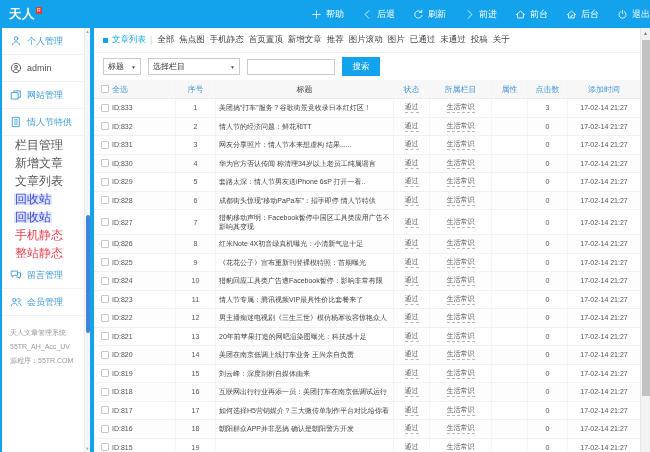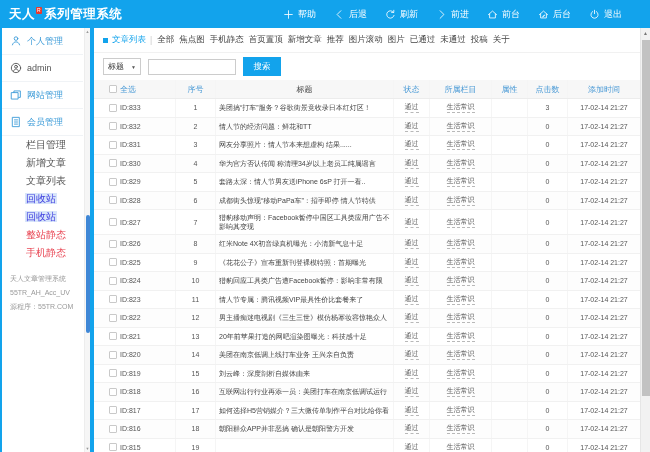--- a/index.html
+++ b/index.html
@@ -1,39 +1,39 @@
 <!DOCTYPE html>
 <html style="--accent: #12a3ec; --header-text: #ffffff; --badge-red: #e8392f; --menu-blue: #3b9bd8; --danger: #e8414f; --highlight-text: #4343e0; --highlight-bg: #d8e5fa;"><head>
 <meta charset="utf-8">
 <style>
   *{box-sizing:border-box;margin:0;padding:0}
   html,body{background:#e9e9e9}
   .app{position:relative;width:650px;height:452px;background:#fff;overflow:hidden;
        font-family:"Liberation Sans","DejaVu Sans",sans-serif;color:#444}
   
   .hdr{height:28px;background:var(--accent,#12a3ec);display:flex;align-items:center;
-       justify-content:space-between;padding:0 28px 0 9px}
+       justify-content:space-between;padding:0 0 0 9px}
   .logo{display:flex;align-items:flex-start;color:var(--header-text,#fff);font-size:12.5px;font-weight:bold;letter-spacing:.5px}
   .logo .badge{display:inline-block;background:var(--badge-red,#e8392f);color:#fff;font-size:5px;font-weight:normal;
        line-height:7px;padding:0 1px;border-radius:1px;margin:1px 2px 0 1px}
   .nav{display:flex;align-items:center;gap:18px}
   .nav-item{display:flex;align-items:center;gap:4px;color:var(--header-text,#fff);font-size:9px;cursor:pointer}
   .nav-item svg{width:11px;height:11px;display:block}
   
   .bd{display:flex;height:424px;position:relative}
   .sidebar{width:90px;background:#fff;border-left:2px solid var(--accent,#12a3ec);
        position:relative;padding-right:7px;flex:none}
   .vdiv{width:4px;background:var(--accent,#12a3ec);flex:none}
   .main{flex:1;position:relative;padding-right:10px;overflow:hidden;background:#fff}
   
   .s-item{display:flex;align-items:center;gap:5px;padding:0 0 0 8px;height:27px;
        font-size:9px;color:var(--menu-blue,#3b9bd8);border-bottom:1px solid #f0f3f6;cursor:pointer}
   .s-item svg{width:12px;height:12px;flex:none}
   .s-item.s-admin{color:#555}
-  .s-sub{height:18px;line-height:18px;padding-left:23px;font-size:10px;color:#555;cursor:pointer}
+  .s-sub{height:18px;line-height:18px;padding-left:12px;font-size:12px;color:#555;cursor:pointer}
   .s-sub span{display:inline-block;line-height:11px;padding:0 1px}
   .s-sub.st-highlight span{color:var(--highlight-text,#4343e0);background:var(--highlight-bg,#d8e5fa)}
   .s-sub.st-danger span{color:var(--danger,#e8414f)}
   .s-foot{padding:10px 2px 0 8px;font-size:7px;color:#999;line-height:14px}
   .s-sb{position:absolute;top:0;right:0;bottom:0;width:6px;background:#f6f6f6;border-left:1px solid #ededed}
   .s-sb .up::before,.s-sb .dn::before{display:block;text-align:center;font-size:4px;color:#999;line-height:7px}
   .s-sb .up::before{content:"▲"} .s-sb .dn::before{content:"▼"}
   .s-sb .dn{position:absolute;bottom:0;left:0;right:0}
   .s-sb .thumb{position:absolute;left:1px;width:4px;top:44%;height:28%;background:#3f87d6;border-radius:2px}
   
@@ -52,21 +52,21 @@
   .s-input{width:88px;height:16px;border:1px solid #ccc;font-size:8px;padding:0 3px;outline:none}
   .s-btn{width:38px;height:19px;border:none;background:var(--accent,#12a3ec);color:#fff;font-size:8.5px;cursor:pointer}
   
   .thead{height:19px;background:#f7f7f7;display:flex;align-items:center;
          font-size:8px;color:#4a9ad6;border-bottom:1px solid #ececec}
   .trow{display:flex;align-items:center;min-height:18.5px;font-size:7px;color:#555;
         border-bottom:1px solid #f1f1f1}
   .rows .trow:nth-of-type(even){background:#fdfdfd}
   .cell{border-right:1px solid #f5f5f5;align-self:stretch;display:flex;align-items:center}
   .cell:last-child{border-right:none}
-  .col-id{width:82px;padding-left:15px;gap:3px}
+  .col-id{width:82px;padding-left:7px;gap:3px}
   .col-seq{width:40px;justify-content:center}
   .col-title{flex:1;padding:3px 3px;line-height:9px;color:#444;cursor:pointer}
   .col-status{width:36px;justify-content:center}
   .col-cat{width:62px;justify-content:center}
   .col-attr{width:36px;justify-content:center}
   .col-clicks{width:40px;justify-content:center}
   .col-date{width:72px;justify-content:center}
   .dashed{border-bottom:1px dashed #b8b8b8;cursor:pointer}
   .cb{appearance:none;-webkit-appearance:none;width:8px;height:8px;border:1px solid #c9c9c9;
       background:#fff;border-radius:1px;margin:0;flex:none;cursor:pointer}
@@ -77,21 +77,20 @@
 </style>
 </head>
 <body>
 
 <div class="app">
 
   <div class="hdr">
     <div class="logo">
       <span>天人</span>
         <span class="badge">R</span>
-        <span>系列管理系统</span>
     </div>
     <div class="nav">
 
     <div class="nav-item">
           <span class="nico" style="width: 11px; height: 11px; display: block;">
             <svg viewBox="0 0 16 16" width="100%" height="100%" fill="none" stroke="currentColor" stroke-width="1.2" stroke-linecap="round" stroke-linejoin="round">
               <path d="M8 2.5v11M2.5 8h11"></path>
             </svg>
           </span>
           <span>帮助</span>
@@ -175,46 +174,61 @@
               <rect x="2.2" y="4.8" width="8.6" height="8.6"></rect>
               <path d="M5.2 4.8V2.6h8.6v8.6h-2.2"></path>
             </svg></span>
         <span>网站管理</span>
       </div>
       <div class="s-item">
         <span style="width: 12px; height: 12px; display: block; flex: 0 0 auto;"><svg viewBox="0 0 16 16" width="100%" height="100%" fill="none" stroke="currentColor" stroke-width="1.2" stroke-linecap="round" stroke-linejoin="round">
               <rect x="3.6" y="1.8" width="8.8" height="12.4"></rect>
               <path d="M6 5.2h4M6 8h4M6 10.8h4"></path>
             </svg></span>
-        <span>会员管理</span>
+        <span>情人节特供</span>
       </div>
       <div>
 
       <div class="s-sub">
             <span>栏目管理</span>
           </div>
           <div class="s-sub">
             <span>新增文章</span>
           </div>
           <div class="s-sub">
             <span>文章列表</span>
           </div>
           <div class="s-sub st-highlight">
             <span>回收站</span>
           </div>
           <div class="s-sub st-highlight">
             <span>回收站</span>
           </div>
           <div class="s-sub st-danger">
+            <span>手机静态</span>
+          </div>
+          <div class="s-sub st-danger">
             <span>整站静态</span>
           </div>
-          <div class="s-sub st-danger">
-            <span>手机静态</span>
-          </div>
-        </div>
+        </div>
+      <div class="s-item">
+        <span style="width: 12px; height: 12px; display: block; flex: 0 0 auto;"><svg viewBox="0 0 16 16" width="100%" height="100%" fill="none" stroke="currentColor" stroke-width="1.2" stroke-linecap="round" stroke-linejoin="round">
+              <path d="M2 2.8h8v5.6H5.4L3 10.6V8.4H2z"></path>
+              <path d="M11.5 5H14v5.6h-1.2v2l-2.4-2H8.8"></path>
+            </svg></span>
+        <span>留言管理</span>
+      </div>
+      <div class="s-item">
+        <span style="width: 12px; height: 12px; display: block; flex: 0 0 auto;"><svg viewBox="0 0 16 16" width="100%" height="100%" fill="none" stroke="currentColor" stroke-width="1.2" stroke-linecap="round" stroke-linejoin="round">
+              <circle cx="5.8" cy="5.4" r="2.2"></circle>
+              <path d="M1.8 13c.6-2.3 2.2-3.5 4-3.5s3.4 1.2 4 3.5"></path>
+              <path d="M10.4 3.6a2.2 2.2 0 1 1 .8 4.2M11.8 9.6c1.5.3 2.5 1.4 3 3.4"></path>
+            </svg></span>
+        <span>会员管理</span>
+      </div>
       <div class="s-foot">
         <div>天人文章管理系统</div>
         <div>55TR_AH_Acc_UV</div>
         <div>源程序：55TR.COM</div>
       </div>
       <div class="s-sb">
         <span class="up"></span>
         <span class="thumb"></span>
         <span class="dn"></span>
       </div>
@@ -231,20 +245,24 @@
         <span style="display:contents">
           
         <span class="flink">全部</span><span class="flink">焦点图</span><span class="flink">手机静态</span><span class="flink">首页置顶</span><span class="flink">新增文章</span><span class="flink">推荐</span><span class="flink">图片滚动</span><span class="flink">图片</span><span class="flink">已通过</span><span class="flink">未通过</span><span class="flink">投稿</span><span class="flink">关于</span></span>
       </div>
 
       <div class="sbar">
         <div class="sel sel-small">
           <span>标题</span>
           <span class="arr">▼</span>
         </div>
+        <div class="sel sel-wide">
+          <span>选择栏目</span>
+          <span class="arr">▼</span>
+        </div>
         <input class="s-input" type="text" value="" style="">
         <button class="s-btn">搜索</button>
       </div>
 
       <div class="thead">
         <div class="cell col-id">
           <input type="checkbox" class="cb" style="">
           <span>全选</span>
         </div>
         <div class="cell col-seq">序号</div>

